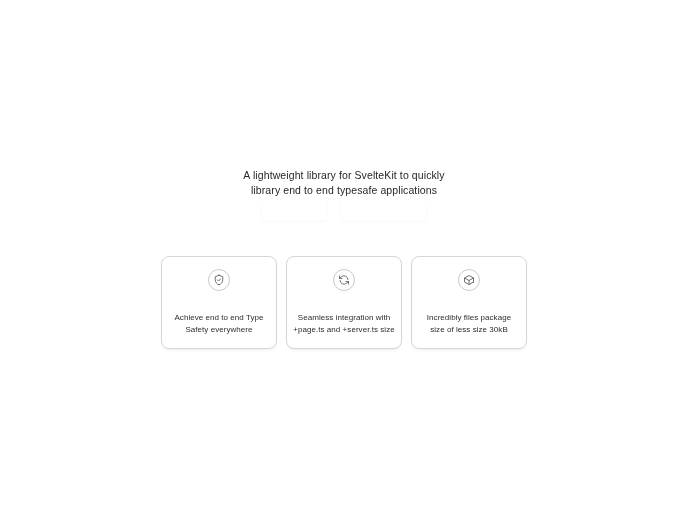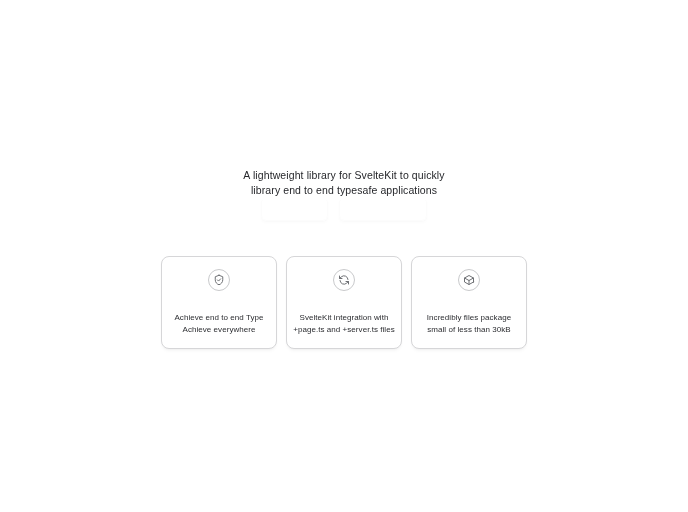--- a/index.html
+++ b/index.html
@@ -142,46 +142,46 @@
 
   <div class="card">
     <span class="icon-wrap">
       <svg width="12" height="12" viewBox="0 0 24 24" fill="none" stroke="#6e7074" stroke-width="2" stroke-linecap="round" stroke-linejoin="round">
         <path d="M12 2.5 4.5 5.5v6c0 5 3.3 8.7 7.5 10 4.2-1.3 7.5-5 7.5-10v-6L12 2.5z"></path>
         <path d="M8.8 11.8l2.3 2.3 4.1-4.4"></path>
       </svg>
     </span>
     <div class="card-text">
       <span class="line">Achieve end to end Type</span>
-      <span class="line">Achieve everywhere</span>
+      <span class="line">Safety everywhere</span>
     </div>
   </div>
 
   <div class="card">
     <span class="icon-wrap">
       <svg width="12" height="12" viewBox="0 0 24 24" fill="none" stroke="#6e7074" stroke-width="2" stroke-linecap="round" stroke-linejoin="round">
         <path d="M20 11a8 8 0 0 0-13.3-5.3L3 9"></path>
         <path d="M3 4v5h5"></path>
         <path d="M4 13a8 8 0 0 0 13.3 5.3L21 15"></path>
         <path d="M21 20v-5h-5"></path>
       </svg>
     </span>
     <div class="card-text">
-      <span class="line">SvelteKit integration with</span>
-      <span class="line">+page.ts and +server.ts files</span>
+      <span class="line">Seamless integration with</span>
+      <span class="line">+page.ts and +server.ts size</span>
     </div>
   </div>
 
   <div class="card">
     <span class="icon-wrap">
       <svg width="12" height="12" viewBox="0 0 24 24" fill="none" stroke="#6e7074" stroke-width="2" stroke-linecap="round" stroke-linejoin="round">
         <path d="M21 16V8l-9-5-9 5v8l9 5 9-5z"></path>
         <path d="M3 8l9 5 9-5"></path>
         <path d="M12 13v8"></path>
       </svg>
     </span>
     <div class="card-text">
       <span class="line">Incredibly files package</span>
-      <span class="line">small of less than 30kB</span>
+      <span class="line">size of less size 30kB</span>
     </div>
   </div>
 
 </div>
 
 </body></html>

